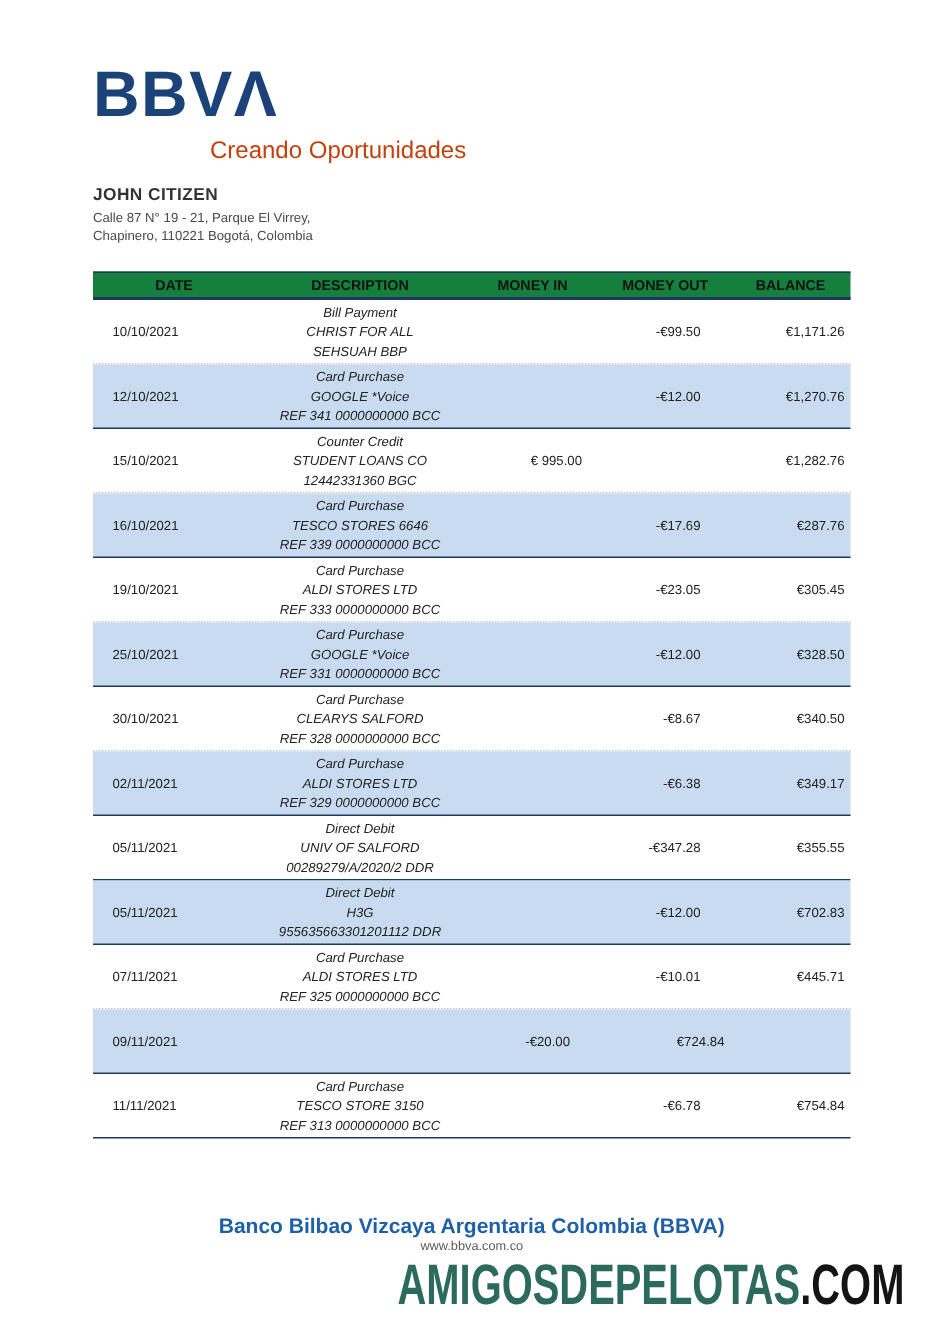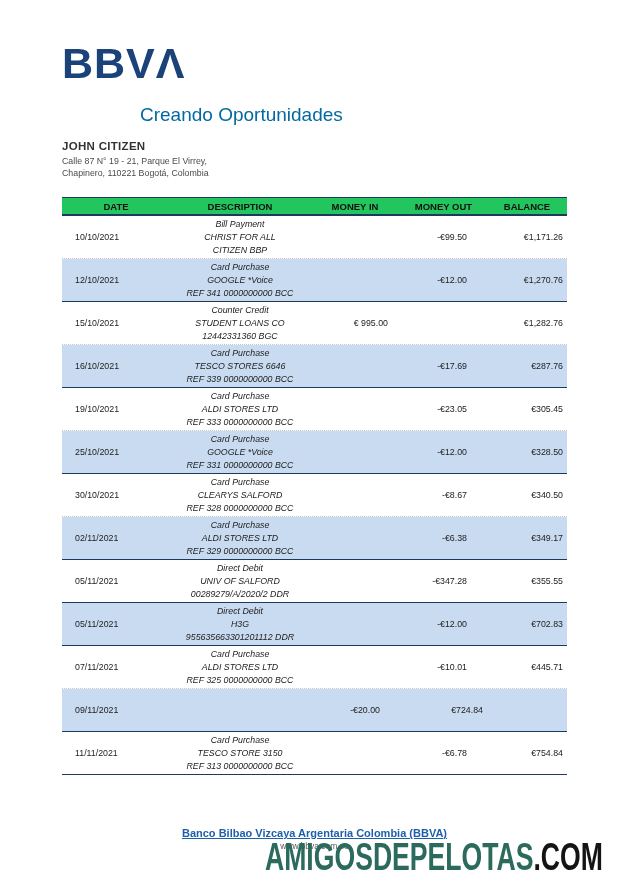--- a/index.html
+++ b/index.html
@@ -8,58 +8,58 @@
     background:#ffffff;overflow:hidden;
     font-family:"Liberation Sans",sans-serif;color:#1f1f1f;
   }
   
   .brand{padding:40px 16px 0 62px;}
   .logo{
     font-size:43px;font-weight:700;color:#1b4279;
     letter-spacing:1px;line-height:46px;
   }
   .tagline{
-    margin-left:78px;margin-top:18px;
-    font-size:19px;color:#0369a1;font-weight:500;
+    margin-left:78px;margin-top:6px;
+    font-size:16px;color:#c2410c;font-weight:500;
   }
   
   .info-row{
     display:flex;justify-content:space-between;
     margin:14px 58px 0 62px;
   }
   .cust-name{font-size:11.5px;font-weight:700;color:#333;margin-bottom:3px;letter-spacing:.3px;}
   .cust-line{font-size:8.8px;color:#4a4a4a;line-height:12px;}
   .stmt{width:168px;}
   .stmt-title{font-size:11.5px;font-weight:700;color:#333;margin-bottom:4px;letter-spacing:.2px;}
   .stmt-field{font-size:8.6px;color:#4a4a4a;line-height:12px;white-space:nowrap;display:flex;}
   .stmt-label{width:84px;flex:0 0 84px;}
   
   .table{width:505px;margin:18px 0 0 62px;}
   .thead{
     display:grid;grid-template-columns:108px 140px 90px 87px 80px;
-    background:#22c55e;height:16px;align-items:center;
+    background:#15803d;height:16px;align-items:center;
     border-top:1.5px solid #1c3a5e;border-bottom:2px solid #1c3a5e;
   }
   .th{font-size:9.5px;font-weight:700;text-align:center;color:#111;}
   .trow{
     display:grid;grid-template-columns:108px 140px 90px 87px 80px;
     height:42px;align-items:center;
     border-bottom:1px dotted rgba(0,0,0,.22);
   }
   .trow.hl{background:#c8dbf0;}
   .trow.db{border-bottom:1.5px solid #1c3a5e;}
   .c{font-size:8.8px;color:#222;}
   .c.date{padding-left:13px;}
   .c.desc{text-align:center;line-height:13px;font-style:italic;}
   .c.in{text-align:right;padding-right:12px;}
   .c.out{text-align:right;padding-right:20px;}
   .c.bal{text-align:right;padding-right:4px;}
   
   .footer{margin-top:52px;text-align:center;}
-  .f1{font-size:11px;font-weight:700;color:#1e5faa;line-height:13px;text-decoration:underline;}
+  .f1{font-size:14px;font-weight:700;color:#1e5faa;line-height:13px;}
   .f2{font-size:8.5px;color:#5a5a5a;line-height:12px;}
   
   .watermark{
     position:absolute;left:265px;top:838px;
     font-size:38px;font-weight:700;white-space:nowrap;
     transform:scaleX(0.70);transform-origin:left center;
     letter-spacing:0;line-height:38px;
   }
   .wm-main{color:#2b6a5d;}
   .wm-suffix{color:#141414;}
@@ -89,21 +89,21 @@
       <div class="th">MONEY IN</div>
       <div class="th">MONEY OUT</div>
       <div class="th">BALANCE</div>
     </div>
     <div id="tbody">
     <div class="trow">
       <div class="c date">10/10/2021</div>
       <div class="c desc">
         <div>Bill Payment</div>
         <div>CHRIST FOR ALL</div>
-        <div>CITIZEN BBP</div>
+        <div>SEHSUAH BBP</div>
       </div>
       <div class="c in"></div>
       <div class="c out">-€99.50</div>
       <div class="c bal">€1,171.26</div>
     </div>
 
     <div class="trow hl db">
       <div class="c date">12/10/2021</div>
       <div class="c desc">
         <div>Card Purchase</div>

